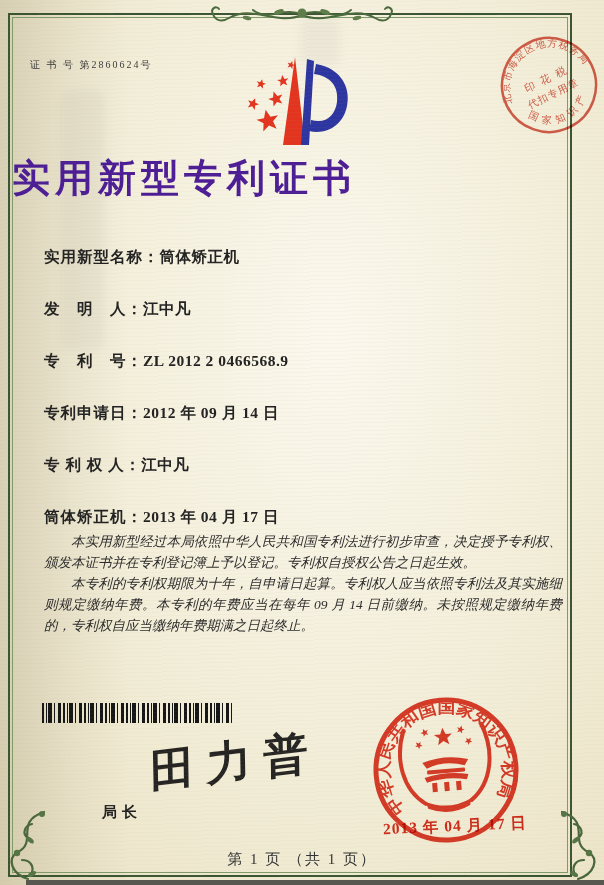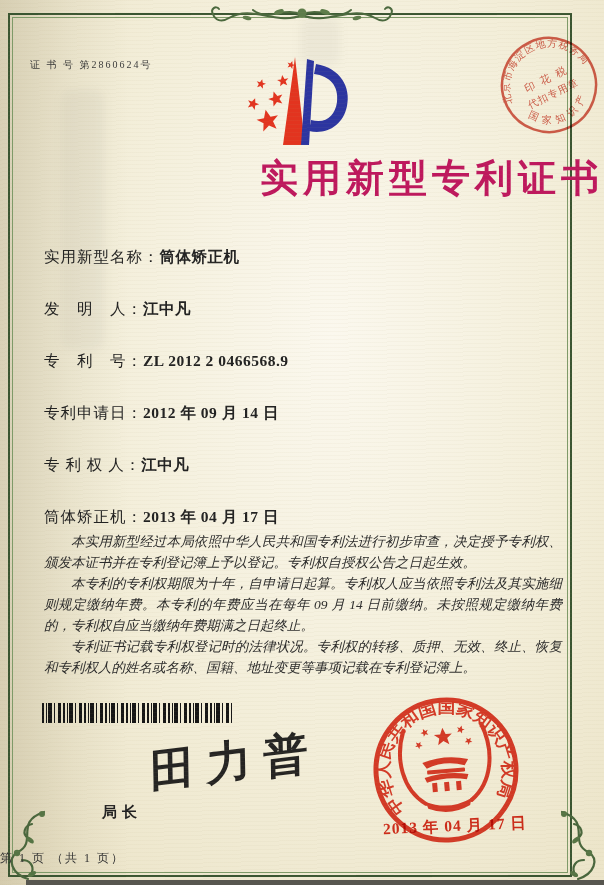--- a/index.html
+++ b/index.html
@@ -19,26 +19,26 @@
   .frame::after{content:"";position:absolute;inset:2px;border:1px solid #7e9a68;}
   .scan-strip{position:absolute;left:26px;right:0;bottom:0;height:5px;background:#57564f;}
   .smudge{position:absolute;background:rgba(95,95,110,.06);filter:blur(5px);border-radius:10px;pointer-events:none;}
 
   .cert-no{position:absolute;left:30px;top:58px;font-size:10px;letter-spacing:2px;color:#3a3a3a;}
 
   .logo{position:absolute;left:238px;top:54px;}
   .tax-stamp{position:absolute;left:494px;top:30px;mix-blend-mode:multiply;opacity:.88;}
   .tax-stamp text{font-family:"Liberation Serif",serif;}
 
-  .title{position:absolute;left:12px;right:0;top:153px;text-align:right;
-    font-size:38px;font-weight:700;letter-spacing:5px;color:#be185d;}
+  .title{position:absolute;left:12px;right:0;top:153px;text-align:left;
+    font-size:38px;font-weight:700;letter-spacing:5px;color:#4c1d95;}
 
   .fields{position:absolute;left:44px;top:247px;width:500px;}
   .field-row{height:52px;font-size:15.5px;color:#222;}
-  .field-label{font-weight:400;letter-spacing:1px;}
+  .field-label{font-weight:700;letter-spacing:1px;}
   .field-value{font-weight:700;letter-spacing:.5px;}
 
   .body-text{position:absolute;left:44px;top:531px;width:518px;
     font-size:13.5px;line-height:21px;color:#2b2b2b;font-style:italic;
     text-align:justify;}
   .body-text p{margin:0;text-indent:2em;}
 
   .barcode{position:absolute;left:42px;top:703px;width:190px;height:20px;
     background:repeating-linear-gradient(90deg,
       #161616 0 2px, transparent 2px 4px,
@@ -52,22 +52,22 @@
   .sig-name{position:absolute;left:150px;top:742px;font-size:45px;font-weight:700;
     color:#141414;letter-spacing:12px;transform:rotate(-7deg) skewX(-6deg);
     transform-origin:left center;opacity:.92;}
 
   .office-stamp{position:absolute;left:361px;top:685px;mix-blend-mode:multiply;opacity:.93;
     transform:rotate(-5deg);}
   .office-stamp text{font-family:"Liberation Serif",serif;font-weight:700;}
   .stamp-date{position:absolute;left:383px;top:816px;font-size:15.5px;font-weight:700;
     color:#d92f1e;letter-spacing:1px;transform:rotate(-2.5deg);mix-blend-mode:multiply;}
 
-  .footer{position:absolute;left:0;right:0;top:850px;
-    font-size:12px;letter-spacing:2px;color:#333;}
+  .footer{position:absolute;left:0;right:0;top:850px;text-align:center;
+    font-size:15px;letter-spacing:2px;color:#333;}
 
   .ornament-top{position:absolute;left:50%;top:-2px;transform:translateX(-50%);}
   .ornament-bl{position:absolute;left:2px;bottom:3px;}
   .ornament-br{position:absolute;right:0;bottom:3px;transform:scaleX(-1);}
 </style>
 </head>
 <body>
 
 <div class="shade-left"></div>
 <div class="smudge" style="left:62px;top:90px;width:42px;height:260px;"></div>
@@ -173,21 +173,20 @@
     <span class="field-label">专 利 权 人：</span><span class="field-value">江中凡</span>
   </div>
   <div class="field-row">
     <span class="field-label">筒体矫正机：</span><span class="field-value">2013 年 04 月 17 日</span>
   </div>
 </div>
 
 <div class="body-text">
   <p>本实用新型经过本局依照中华人民共和国专利法进行初步审查，决定授予专利权、颁发本证书并在专利登记簿上予以登记。专利权自授权公告之日起生效。</p>
   <p>本专利的专利权期限为十年，自申请日起算。专利权人应当依照专利法及其实施细则规定缴纳年费。本专利的年费应当在每年 09 月 14 日前缴纳。未按照规定缴纳年费的，专利权自应当缴纳年费期满之日起终止。</p>
-  <p>专利证书记载专利权登记时的法律状况。专利权的转移、质押、无效、终止、恢复和专利权人的姓名或名称、国籍、地址变更等事项记载在专利登记簿上。</p>
 </div>
 
 <div class="barcode"></div>
 
 <div class="sig-role">局长</div>
 <div class="sig-name">田力普</div>
 
 <svg class="office-stamp" width="170" height="170" viewBox="0 0 170 170">
   <circle cx="85" cy="85" r="70" fill="none" stroke="#dd2f1d" stroke-width="5"></circle>
   <defs>

